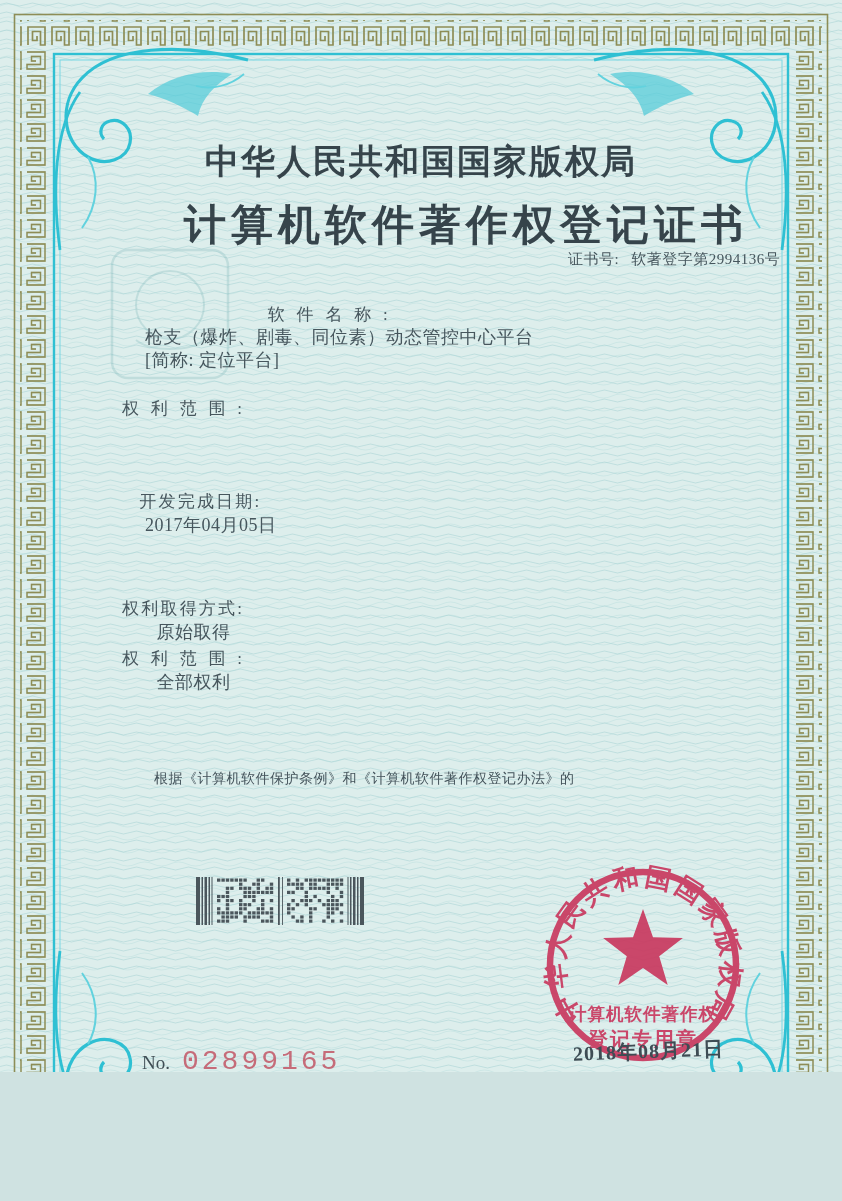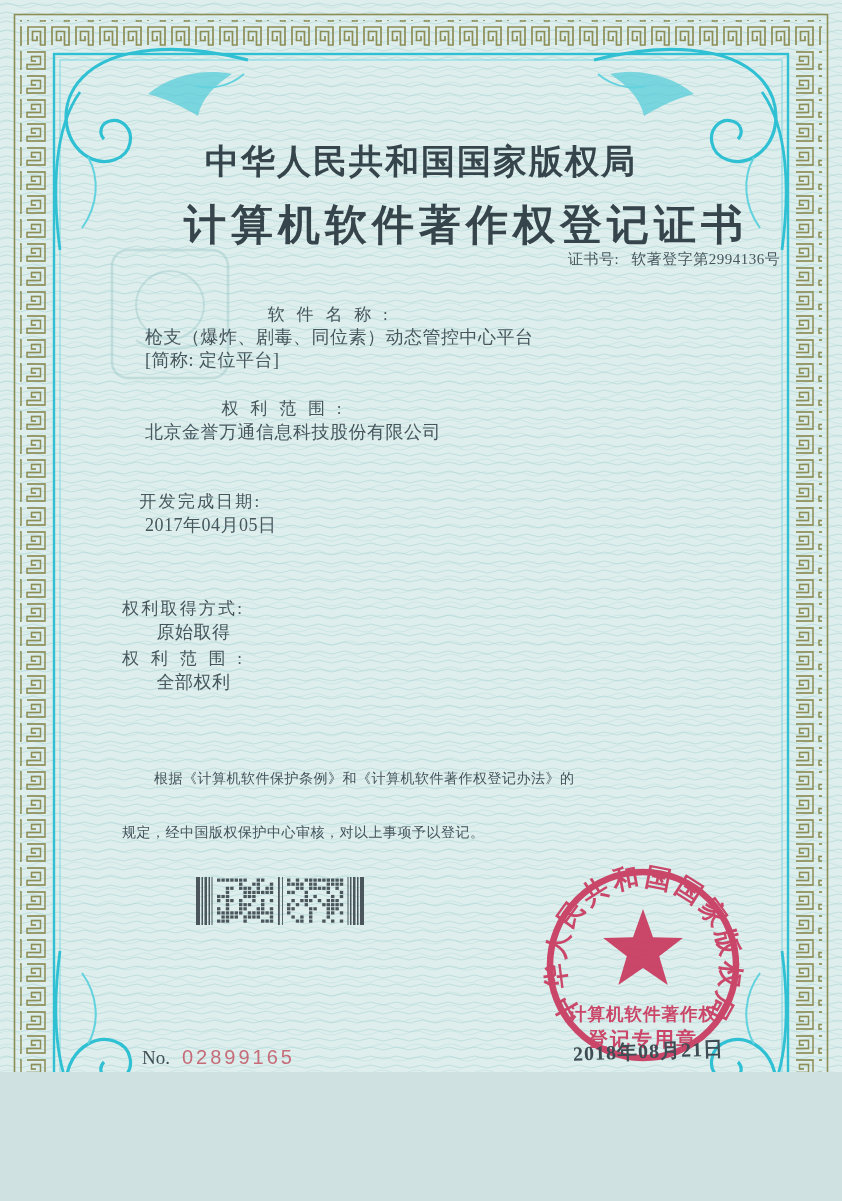--- a/index.html
+++ b/index.html
@@ -54,22 +54,22 @@
   .seal-date{
     position:absolute;left:573px;top:1038px;
     font-size:20px;font-weight:600;letter-spacing:1px;color:#3e4c54;
     transform:rotate(-2deg);white-space:nowrap;
   }
   .serial{
     position:absolute;left:142px;top:1046px;font-size:19px;color:#3f4e55;
     white-space:nowrap;
   }
   .serial .digits{
-    font-family:Liberation Sans, sans-serif;
-    font-size:20px;letter-spacing:3px;color:var(--serial-red);
+    font-family:Liberation Mono, monospace;
+    font-size:28px;letter-spacing:3px;color:var(--serial-red);
     margin-left:12px;opacity:0.85;
   }
 </style>
 </head>
 <body>
 
 <div class="page">
 
   <svg class="frame" width="842" height="1201" viewBox="0 0 842 1201" aria-hidden="true">
     <defs>
@@ -141,38 +141,36 @@
 
   <div class="row" style="top:303px">
     <span class="lbl">软件名称:</span>
     <div class="val">
       <div class="ln">枪支（爆炸、剧毒、同位素）动态管控中心平台</div>
       <div class="ln">[简称: 定位平台]</div>
     </div>
   </div>
   <div class="row" style="top:397px">
     <span class="lbl">权利范围:</span>
-    <span class="val">北京金誉万通信息科技股份有限公司</span>
   </div>
   <div class="row" style="top:490px">
     <span class="lbl">开发完成日期:</span>
     <span class="val">2017年04月05日</span>
   </div>
   <div class="row" style="top:647px">
     <span class="lbl">权利范围:</span>
     <span class="val">全部权利</span>
   </div>
   <div class="row" style="top:597px">
     <span class="lbl">权利取得方式:</span>
     <span class="val">原始取得</span>
   </div>
 
   <div class="body-text">
     <div class="l1">根据《计算机软件保护条例》和《计算机软件著作权登记办法》的</div>
-    <div class="l2">规定，经中国版权保护中心审核，对以上事项予以登记。</div>
   </div>
 
   <svg class="barcode" id="barcode" width="168" height="48" viewBox="0 0 168 48" aria-hidden="true">
       <rect x="0" y="0" width="4" height="48" fill="#4b565c"></rect>
       <rect x="5.5" y="0" width="1.5" height="48" fill="#4b565c"></rect>
       <rect x="8.5" y="0" width="2.5" height="48" fill="#4b565c"></rect>
       <rect x="12.5" y="0" width="1.5" height="48" fill="#4b565c"></rect>
       <rect x="15.5" y="0" width="1" height="48" fill="#4b565c"></rect>
       <rect x="164" y="0" width="4" height="48" fill="#4b565c"></rect>
       <rect x="161" y="0" width="1.5" height="48" fill="#4b565c"></rect>

